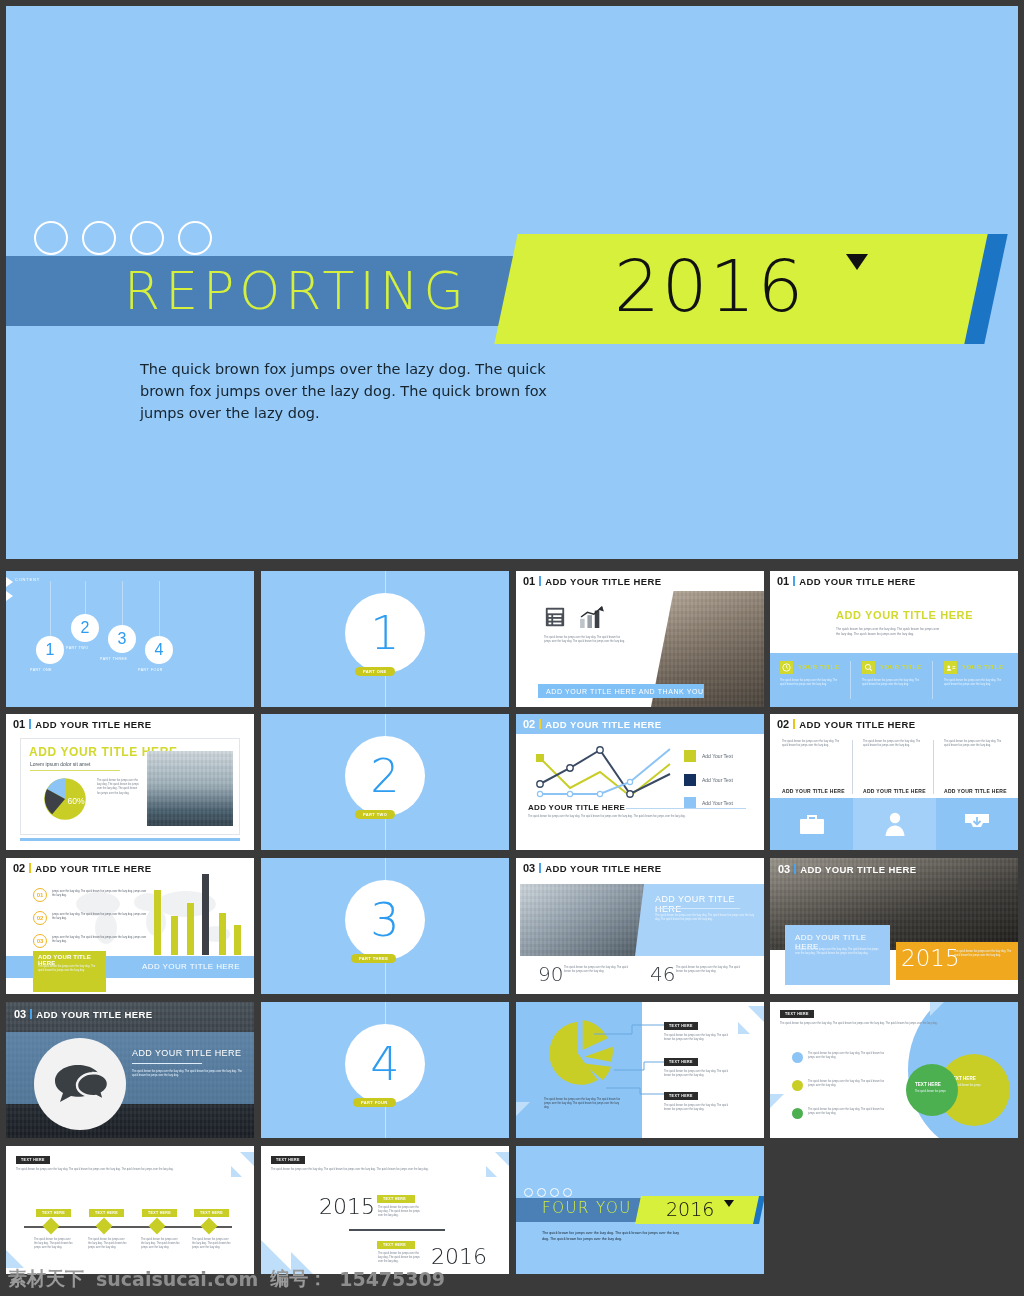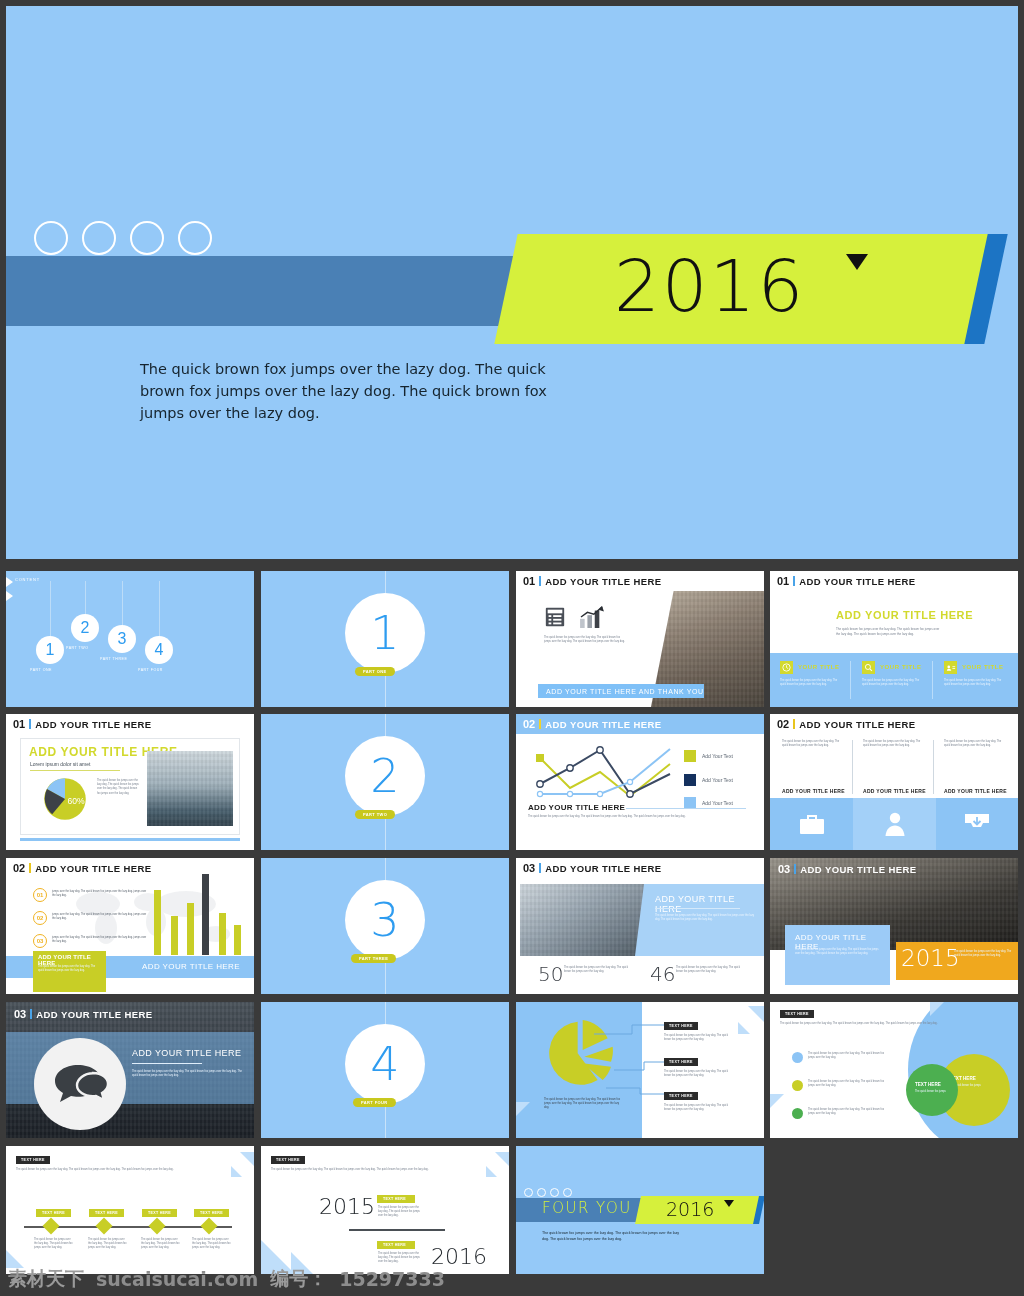--- a/index.html
+++ b/index.html
@@ -156,20 +156,21 @@
   <div class="hero">
     <div class="hero-circles">
       <span></span>
       <span></span>
       <span></span>
       <span></span>
     </div>
     <div class="hero-band"></div>
     <div class="hero-ribbon-tail"></div>
     <div class="hero-ribbon"></div>
+    <div class="hero-title">REPORTING</div>
     <div class="hero-year">2016</div>
     <div class="hero-tri"></div>
     <div class="hero-body">The quick brown fox jumps over the lazy dog. The quick brown fox jumps over the lazy dog. The quick brown fox jumps over the lazy dog.</div>
   </div>
 
   <div class="grid">
 
     <div class="slide c0 r0">
       <div class="content-arrow" style="top:6px"></div>
       <div class="content-arrow" style="top:20px"></div>
@@ -450,21 +451,21 @@
         <span class="hdr-txt">ADD YOUR TITLE HERE</span>
       </div>
       <div class="ph ph-team" style="left:4px;top:26px;width:126px;height:72px;clip-path:polygon(0 0,100% 0,92% 100%,0 100%)">
           <div class="ph-noise"></div>
         </div>
       <div style="position:absolute;left:119px;top:26px;width:129px;height:72px;background:#a8d2f7;clip-path:polygon(7% 0,100% 0,100% 100%,0 100%)">
         <div style="position:absolute;left:20px;top:10px;color:#fff;font-size:9px;letter-spacing:.4px">ADD YOUR TITLE HERE</div>
         <div style="position:absolute;left:20px;top:24px;width:85px;height:1px;background:#d4e9fb"></div>
         <div class="lorem w" style="position:absolute;left:20px;top:30px;width:104px">The quick brown fox jumps over the lazy dog. The quick brown fox jumps over the lazy dog. The quick brown fox jumps over the lazy dog.</div>
       </div>
-      <div style="position:absolute;left:22px;top:104px;font-size:20px;color:#3d4147;font-weight:300;font-family:'DejaVu Sans',sans-serif">50</div>
+      <div style="position:absolute;left:22px;top:104px;font-size:20px;color:#3d4147;font-weight:300;font-family:'DejaVu Sans',sans-serif">90</div>
       <div class="lorem" style="position:absolute;left:48px;top:108px;width:66px">The quick brown fox jumps over the lazy dog. The quick brown fox jumps over the lazy dog.</div>
       <div style="position:absolute;left:134px;top:104px;font-size:20px;color:#3d4147;font-weight:300;font-family:'DejaVu Sans',sans-serif">46</div>
       <div class="lorem" style="position:absolute;left:160px;top:108px;width:66px">The quick brown fox jumps over the lazy dog. The quick brown fox jumps over the lazy dog.</div>
     </div>
 
     <div class="slide c3 r2" style="background:#fff">
       <div class="ph ph-night" style="left:0;top:0;width:100%;height:92px">
           <div class="ph-noise"></div>
         </div>
       <div style="position:absolute;left:8px;top:5px;display:flex;align-items:center;gap:4px">
@@ -623,16 +624,16 @@
       <div style="position:absolute;left:26px;top:84px;width:140px;font-size:3.6px;line-height:6px;color:#17262f">The quick brown fox jumps over the lazy dog. The quick brown fox jumps over the lazy dog. The quick brown fox jumps over the lazy dog.</div>
     </div>
 
     <div class="c3 r4" style="position:absolute;background:#3a3a3a"></div>
   </div>
 
   <div class="footer">
     <span class="cn">素材天下</span>
     <span class="dom">sucaisucai.com</span>
     <span class="cn">编号：</span>
-    <span class="dom">15297333</span>
+    <span class="dom">15475309</span>
   </div>
 
 </div>
 
 </body></html>

